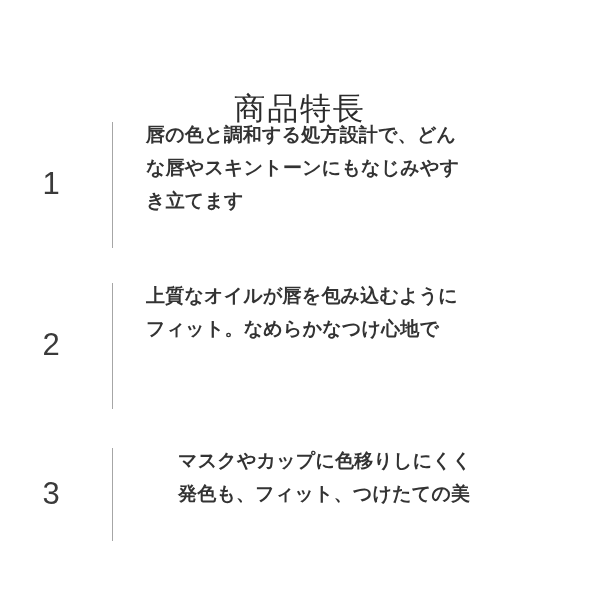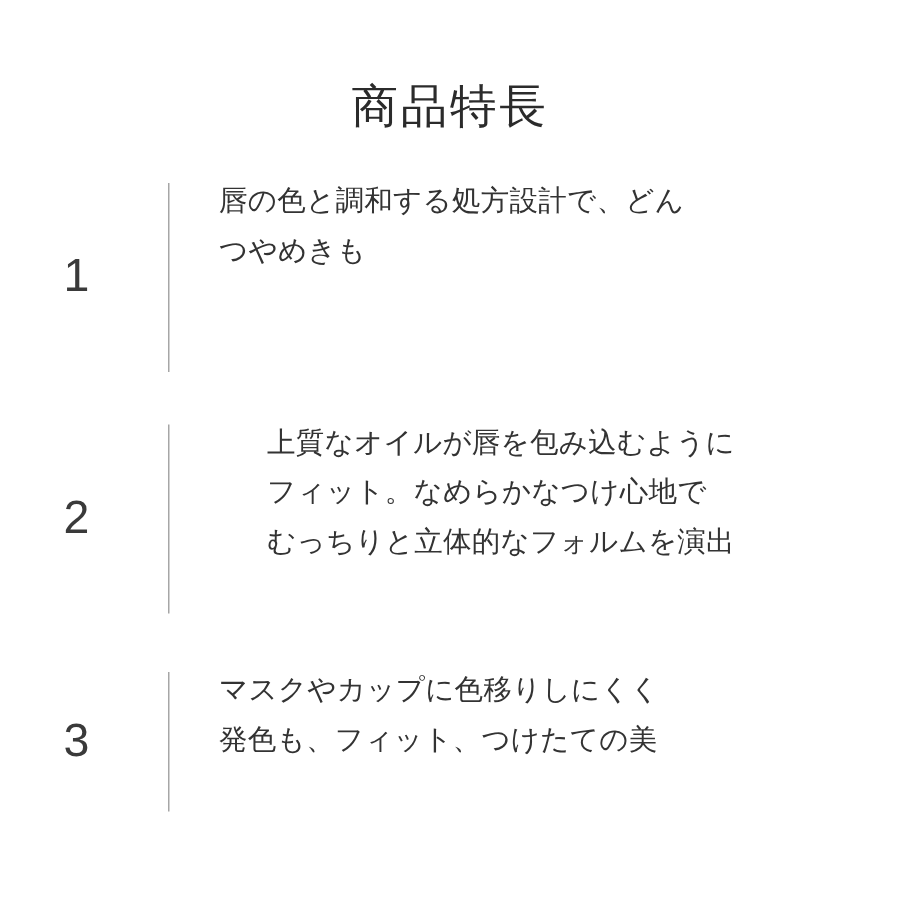--- a/index.html
+++ b/index.html
@@ -78,64 +78,64 @@
 
   .feature-text {
     flex: 1 1 auto;
     padding-left: 33px;
     font-size: 19px;
     line-height: 33px;
     color: #333333;
     letter-spacing: 0.01em;
     box-sizing: border-box;
     padding-right: 18px;
-    font-weight: 400;
+    font-weight: 700;
   }
   .feature-text .text-line {
     display: block;
     white-space: pre;
   }
 
   
   .feature-item[data-index="0"] .feature-body { min-height: 132px; }
-  .feature-item[data-index="1"] .feature-body { min-height: 132px; gap: 32px; }
-  .feature-item[data-index="2"] .feature-body { min-height: 99px; }
+  .feature-item[data-index="1"] .feature-body { min-height: 132px; }
+  .feature-item[data-index="2"] .feature-body { min-height: 99px; gap: 32px; }
   .feature-body {
     display: flex;
     flex: 1 1 auto;
   }
 </style>
 </head>
 <body>
 
 <div id="page" style="background: rgb(255, 255, 255);">
 
-  <div class="page-title" style="color: rgb(43, 43, 43);">商品特長</div>
+  <div class="page-title" style="color: rgb(43, 43, 43); margin-top: 38px;">商品特長</div>
 
   <div class="feature-list">
 
     <div class="feature-item" data-index="0">
       <div class="feature-number" style="color: rgb(58, 58, 58);">1</div>
       <div class="feature-body">
         <div class="feature-divider" style="background: rgb(166, 166, 166);"></div>
         <div class="feature-text" style="color: rgb(51, 51, 51);">
           <span class="text-line">唇の色と調和する処方設計で、どん</span>
-          <span class="text-line">つやめきも</span>
+          <span class="text-line">な唇やスキントーンにもなじみやす</span>
+          <span class="text-line">き立てます</span>
         </div>
       </div>
     </div>
 
     <div class="feature-item" data-index="1">
       <div class="feature-number" style="color: rgb(58, 58, 58);">2</div>
       <div class="feature-body">
         <div class="feature-divider" style="background: rgb(166, 166, 166);"></div>
         <div class="feature-text" style="color: rgb(51, 51, 51);">
           <span class="text-line">上質なオイルが唇を包み込むように</span>
           <span class="text-line">フィット。なめらかなつけ心地で</span>
-          <span class="text-line">むっちりと立体的なフォルムを演出</span>
         </div>
       </div>
     </div>
 
     <div class="feature-item" data-index="2">
       <div class="feature-number" style="color: rgb(58, 58, 58);">3</div>
       <div class="feature-body">
         <div class="feature-divider" style="background: rgb(166, 166, 166);"></div>
         <div class="feature-text" style="color: rgb(51, 51, 51);">
           <span class="text-line">マスクやカップに色移りしにくく</span>

